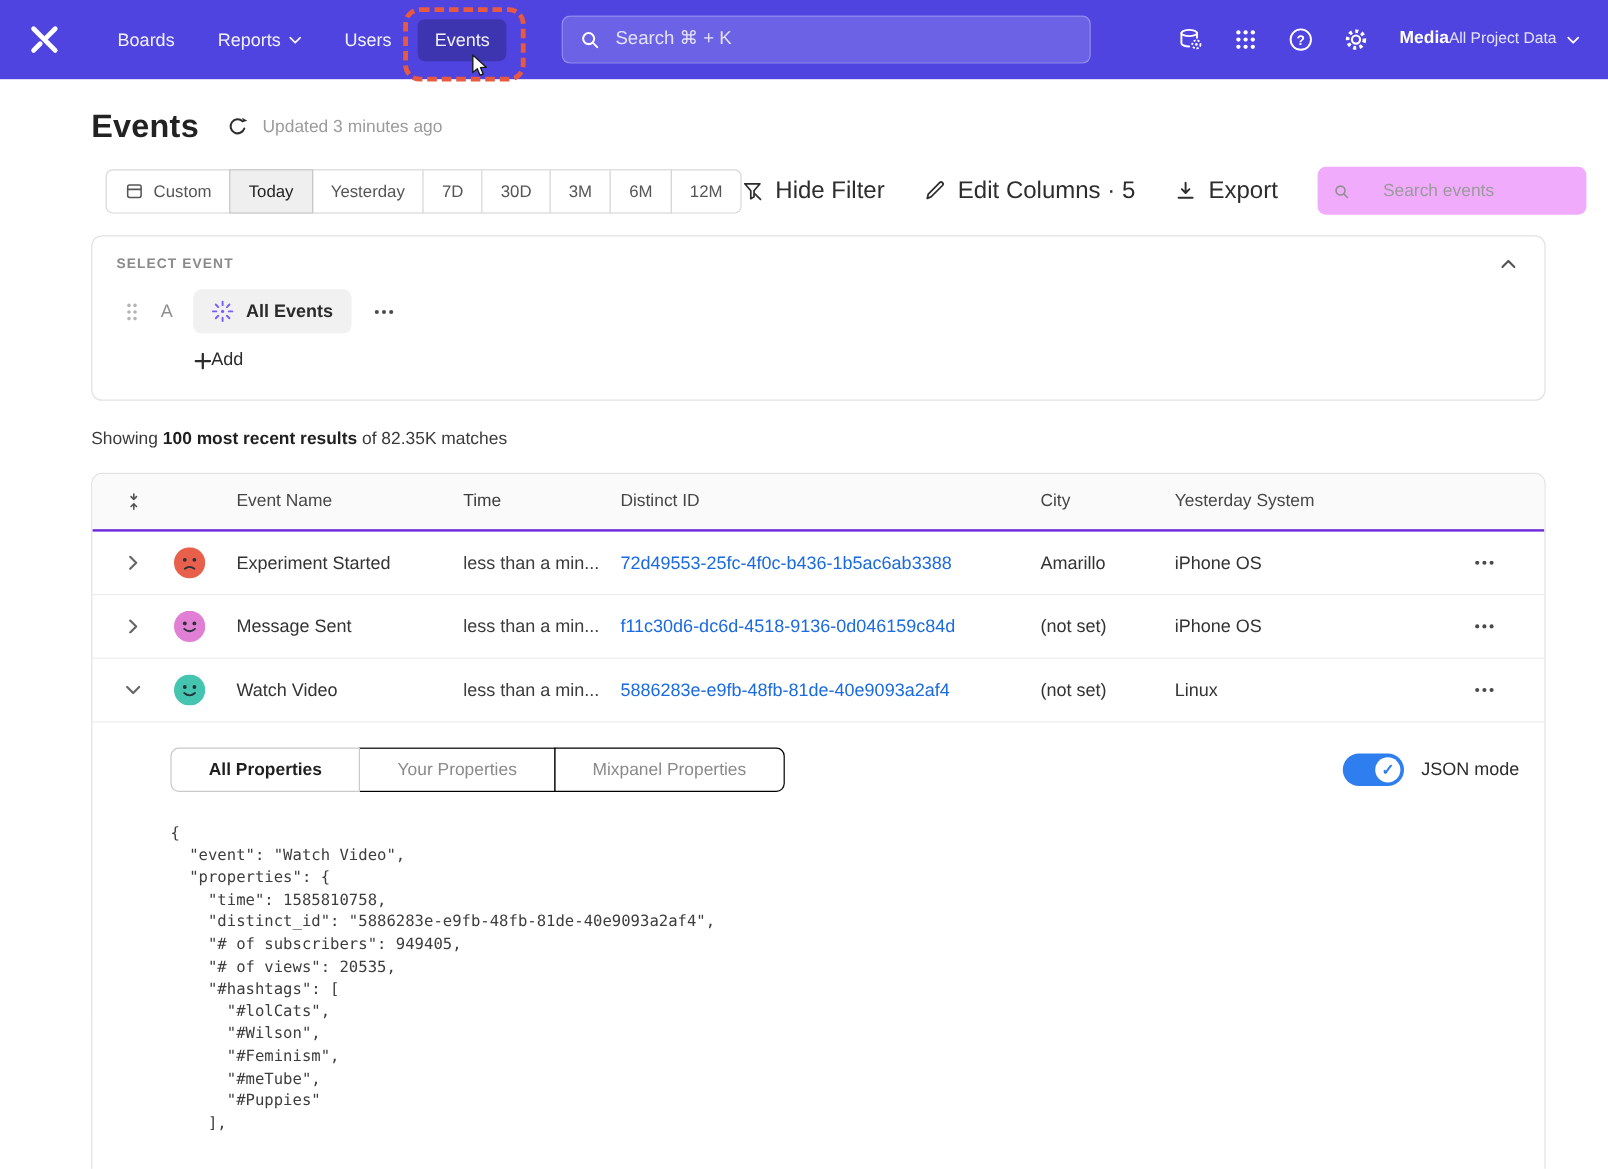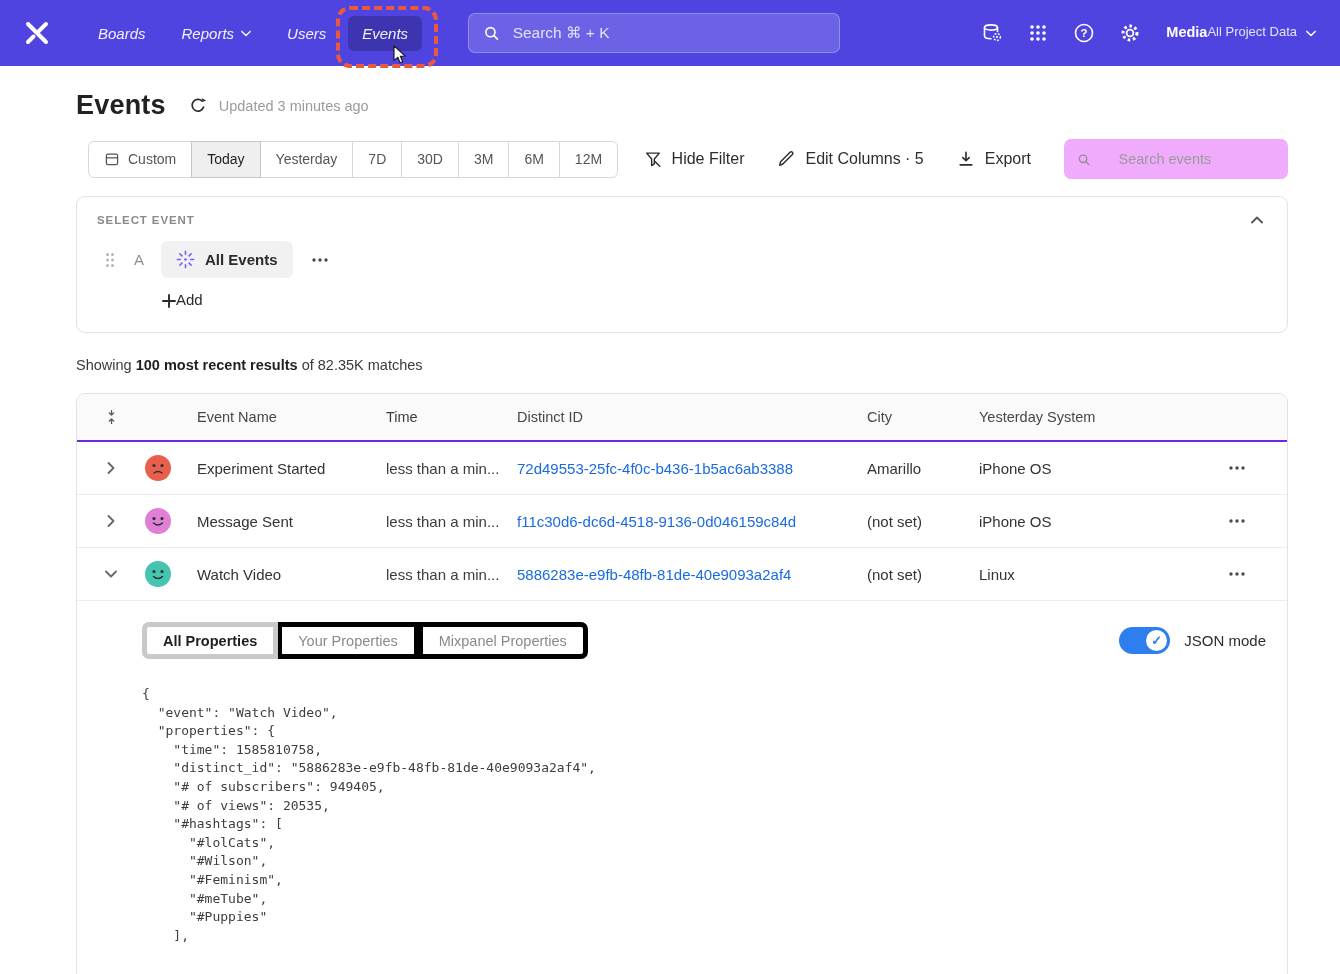--- a/index.html
+++ b/index.html
@@ -14,25 +14,25 @@
 
   
   .navbar {
     height: 66px; background: #4f44e0; color: #fff;
     display: flex; align-items: center; padding: 0 24px 0 20px;
   }
   .logo { width: 34px; height: 34px; margin-right: 30px; display: flex; align-items: center; justify-content: center; cursor: pointer; }
   .nav-items { display: flex; align-items: center; gap: 8px; }
   .nav-item {
     color: rgba(255,255,255,.93); font-size: 15px; padding: 9px 14px; border-radius: 6px;
-    display: flex; align-items: center; gap: 7px; cursor: pointer; white-space: nowrap; font-style: italic;
+    display: flex; align-items: center; gap: 7px; cursor: pointer; white-space: nowrap;
   }
   .nav-item.active { background: rgba(0,0,0,.22); }
   .nav-search {
-    margin-left: 46px; width: 372px; height: 40px;
+    margin-left: 46px; width: 441px; height: 40px;
     background: rgba(255,255,255,.16); border: 1px solid rgba(255,255,255,.28);
     border-radius: 7px; display: flex; align-items: center; padding: 0 14px; gap: 11px;
   }
   .nav-search input {
     background: transparent; border: none; outline: none; color: #fff;
     font-size: 15.5px; width: 100%; font-family: inherit;
   }
   .nav-search input::placeholder { color: rgba(255,255,255,.82); }
   .nav-right { margin-left: auto; display: flex; align-items: center; gap: 10px; }
   .icon-btn { width: 36px; height: 36px; display: flex; align-items: center; justify-content: center; border-radius: 6px; color: #fff; cursor: pointer; }
@@ -59,21 +59,21 @@
   .date-group { display: flex; }
   .date-btn {
     height: 37px; padding: 0 15px; background: #fff; border: 1px solid #d8d8d8;
     margin-left: -1px; font-size: 14px; color: #555; display: flex; align-items: center;
     gap: 8px; cursor: pointer; font-family: inherit; white-space: nowrap;
   }
   .date-btn:first-child { border-radius: 6px 0 0 6px; margin-left: 12px; }
   .date-btn:last-child { border-radius: 0 6px 6px 0; }
   .date-btn.active { background: #efefef; color: #1f1f1f; font-weight: 500; border-color: #c7c7c7; position: relative; z-index: 1; }
   .toolbar-right { margin-left: auto; display: flex; align-items: center; gap: 33px; }
-  .tool-link { display: flex; align-items: center; gap: 10px; font-size: 16px; color: #2d2d2d; cursor: pointer; white-space: nowrap; }
+  .tool-link { display: flex; align-items: center; gap: 10px; font-size: 20px; color: #2d2d2d; cursor: pointer; white-space: nowrap; }
   .search-events {
     width: 224px; height: 40px; background: #f0abfc; border-radius: 7px;
     display: flex; align-items: center; padding: 0 13px; gap: 26px; color: #8f8f8f;
   }
   .search-events input { border: none; background: transparent; outline: none; font-size: 14.5px; color: #333; width: 100%; font-family: inherit; }
   .search-events input::placeholder { color: #9a9a9a; }
 
   
   .card { border: 1px solid #e2e2e2; border-radius: 9px; margin-top: 17px; background: #fff; }
   .card-section1 { padding: 15px 20px 20px; }
@@ -109,21 +109,21 @@
   .c-actions { flex: 1; display: flex; justify-content: flex-end; padding-right: 36px; }
   .id-link { color: #1b6be0; text-decoration: none; cursor: pointer; }
   .exp-btn { color: #666; cursor: pointer; padding: 4px; }
   .avatar { width: 26px; height: 26px; cursor: default; }
 
   
   .detail { padding: 21px 21px 60px 65px; }
   .detail-top { display: flex; align-items: center; }
   .tabs { display: flex; }
   .tab {
-    height: 37px; padding: 0 16px; border: 5px solid #000000; margin-left: -1px; background: #fff;
+    height: 37px; padding: 0 31px; border: 1px solid #000000; margin-left: -1px; background: #fff;
     font-size: 14.5px; color: #8a8a8a; display: flex; align-items: center; cursor: pointer; font-family: inherit; white-space: nowrap;
   }
   .tab:first-child { border-radius: 7px 0 0 7px; margin-left: 0; }
   .tab:last-child { border-radius: 0 7px 7px 0; }
   .tab.active { color: #1f1f1f; font-weight: 700; border-color: #c9c9c9; position: relative; z-index: 1; }
   .json-mode { margin-left: auto; display: flex; align-items: center; gap: 14px; }
   .json-mode-label { font-size: 15px; color: #2d2d2d; }
   .toggle { width: 51px; height: 27px; border-radius: 14px; background: #2e7ef0; position: relative; cursor: pointer; }
   .toggle-knob {
     position: absolute; right: 3px; top: 3px; width: 21px; height: 21px; border-radius: 50%;

